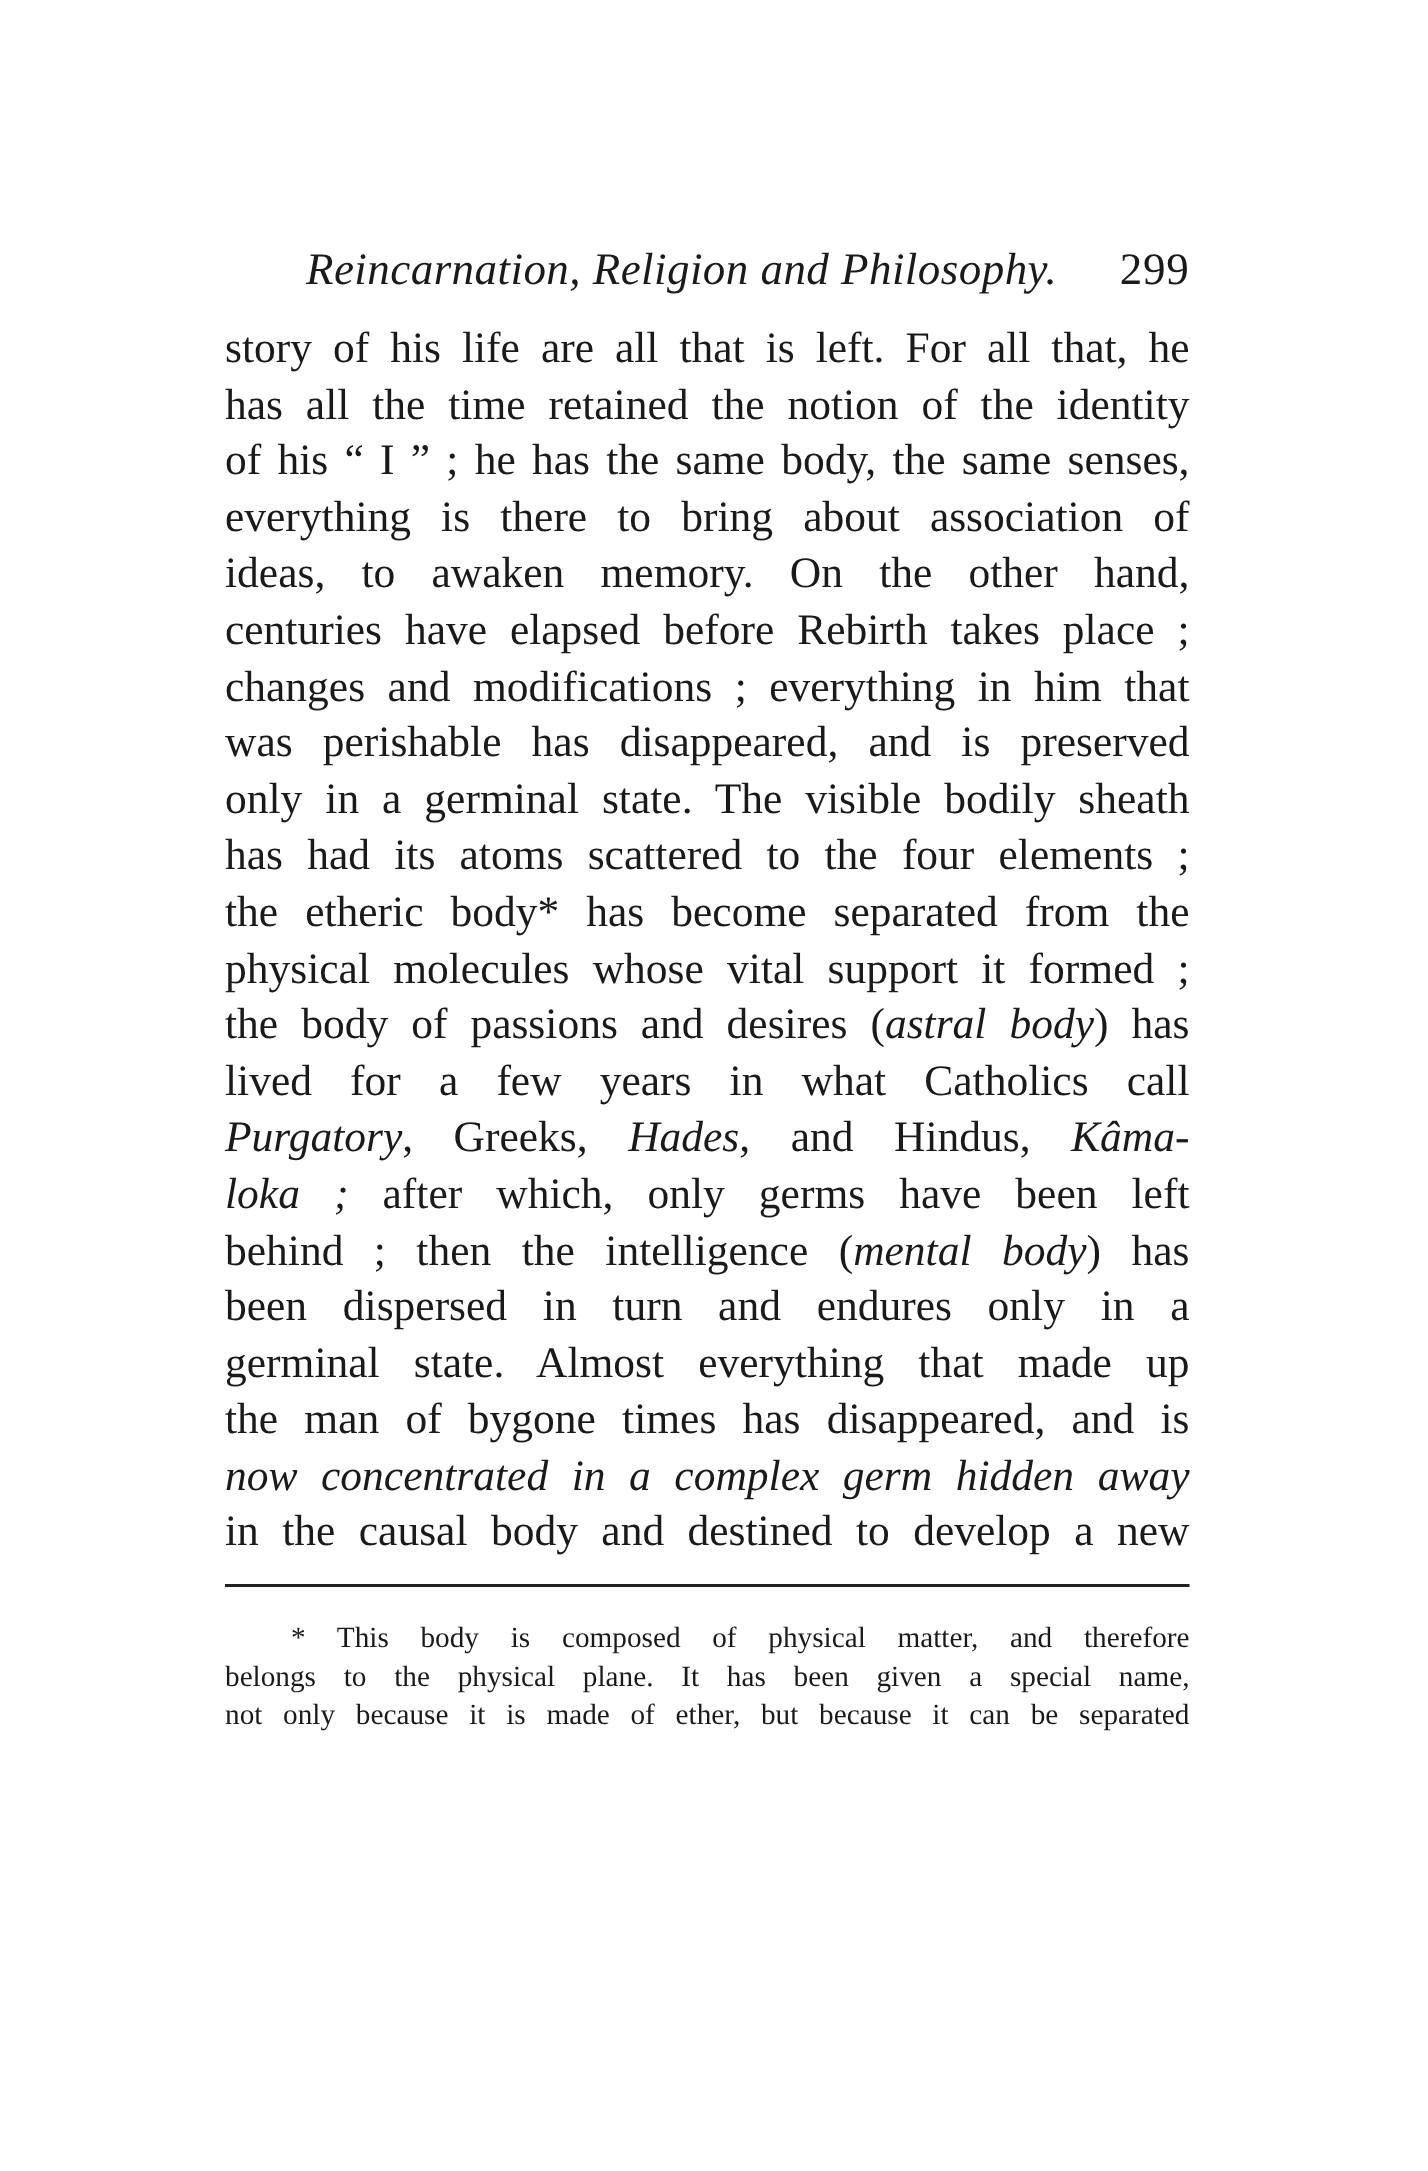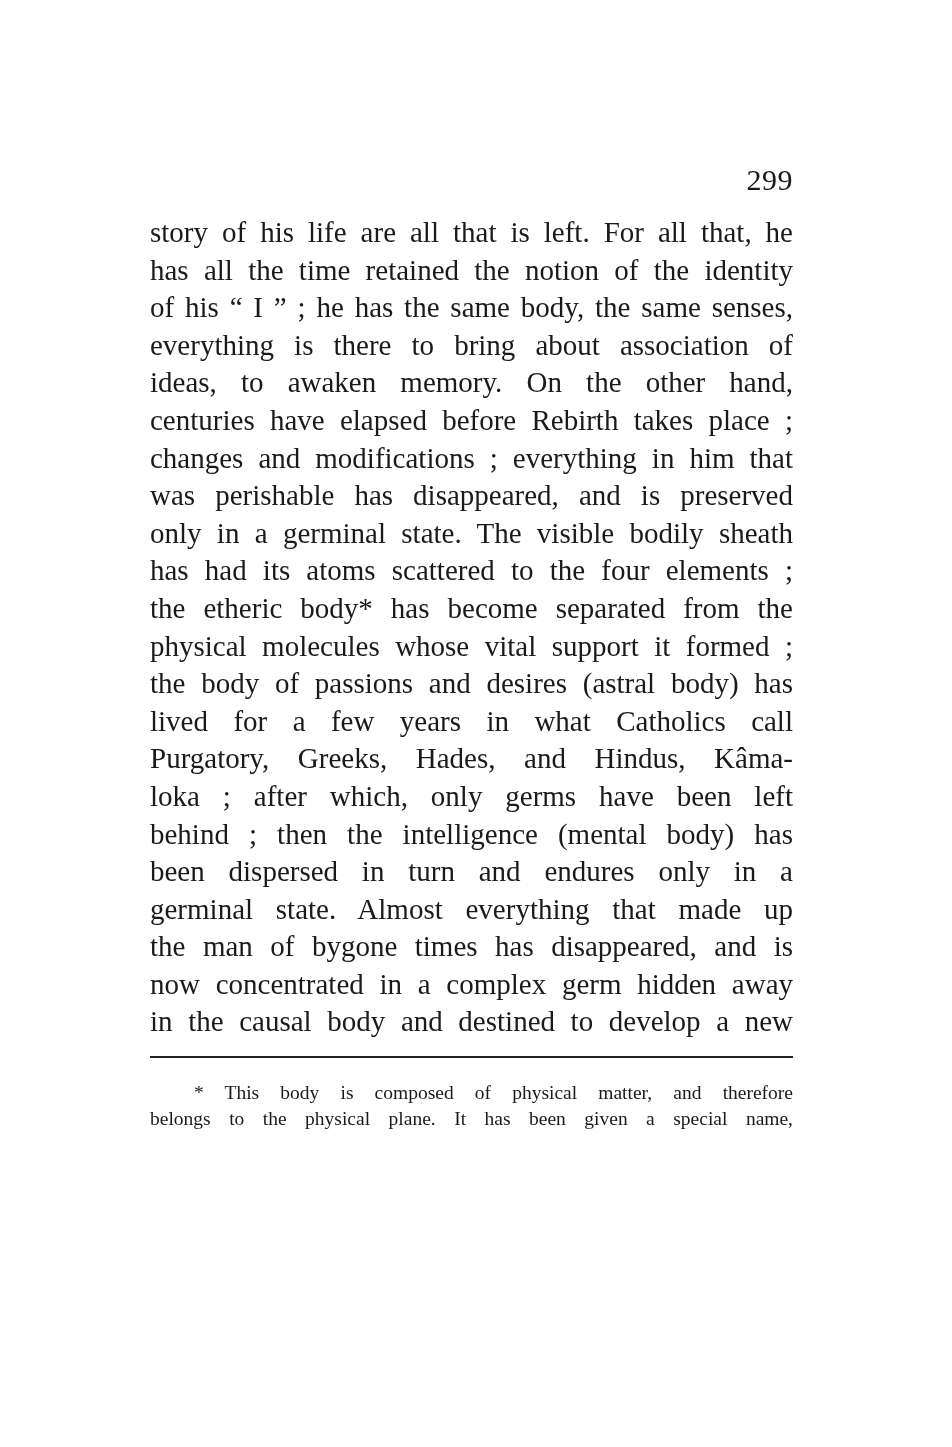--- a/index.html
+++ b/index.html
@@ -50,20 +50,21 @@
       white-space: nowrap;
       text-align: justify;
       text-align-last: justify;
       height: 37.6px;
       overflow: visible;
     }
     .line.last {
       text-align-last: justify;
     }
     .it {
+      font-style: italic;
     }
     .rule {
       margin-top: 15px;
       width: 643px;
       height: 0;
       border-top: 2px solid #222;
     }
     .footnote {
       margin-top: 22px;
       font-size: 19.5px;
@@ -82,20 +83,21 @@
     .fn-line.last {
       text-align-last: left;
     }
   </style>
 </head>
 <body>
 
 <div class="page">
 
   <div class="running-head">
+    <span class="running-title">Reincarnation, Religion and Philosophy.</span>
     <span class="page-number">299</span>
   </div>
 
   <div class="body-text">
     <span class="line">story of his life are all that is left.  For all that, he</span>
     <span class="line">has all the time retained the notion of the identity</span>
     <span class="line">of his “ I ” ; he has the same body, the same senses,</span>
     <span class="line">everything is there to bring about association of</span>
     <span class="line">ideas, to awaken memory.   On the other hand,</span>
     <span class="line">centuries have elapsed before Rebirth takes place ;</span>
@@ -115,15 +117,16 @@
     <span class="line">the man of bygone times has disappeared, and is</span>
     <span class="line it">now concentrated in a complex germ hidden away</span>
     <span class="line last">in the causal body and destined to develop a new</span>
   </div>
 
   <div class="rule"></div>
 
   <div class="footnote">
     <span class="fn-line first">* This body is composed of physical matter, and therefore</span>
     <span class="fn-line">belongs to the physical plane.  It has been given a special name,</span>
+    <span class="fn-line">not only because it is made of ether, but because it can be separated</span>
   </div>
 
 </div>
 
 </body></html>

